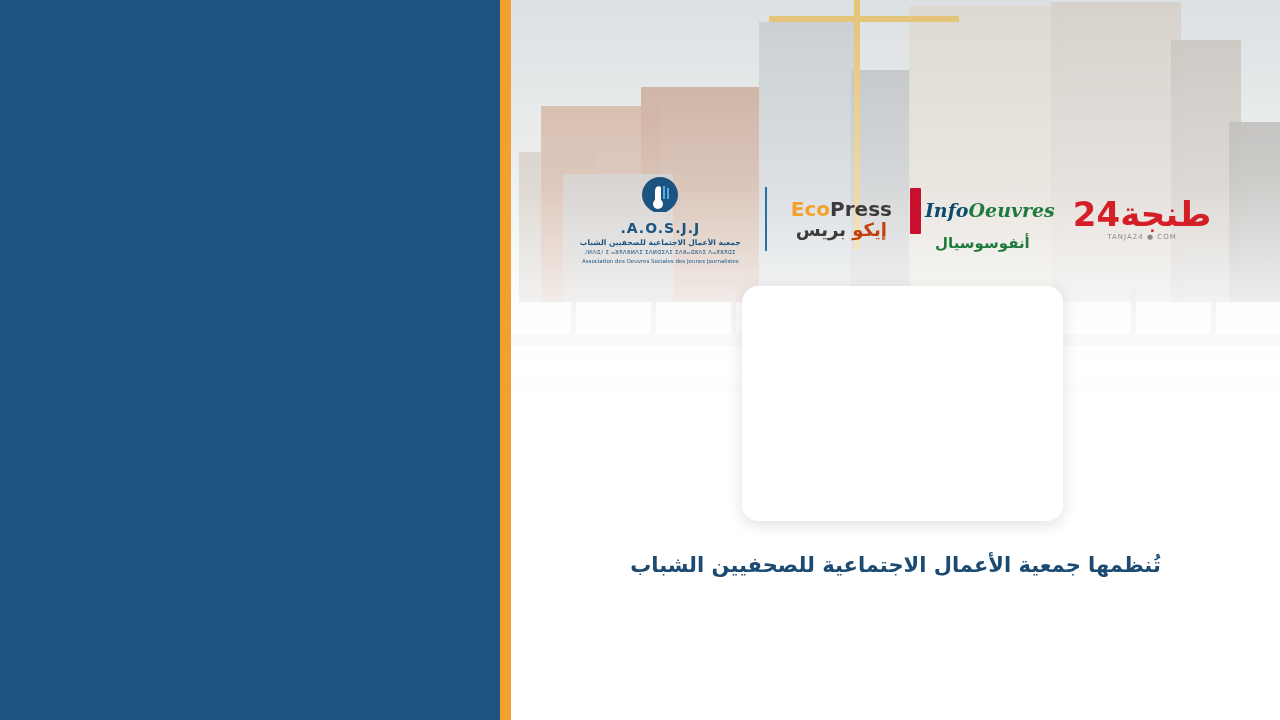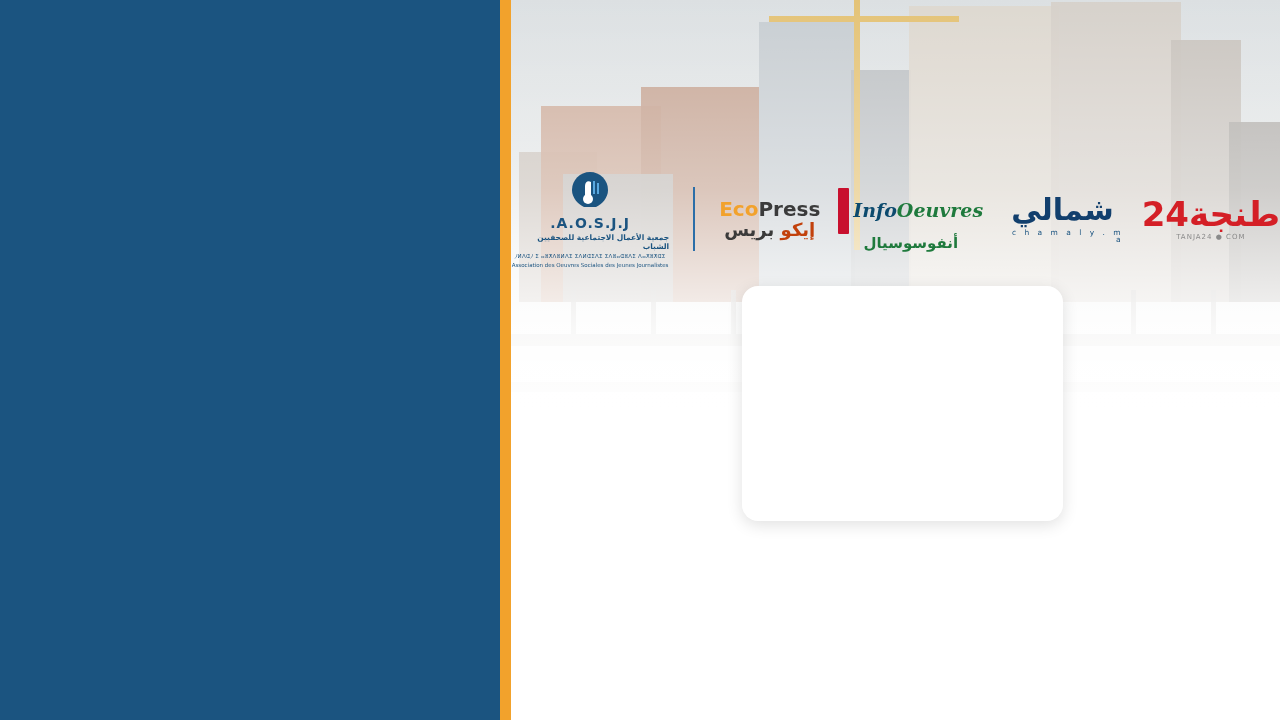--- a/index.html
+++ b/index.html
@@ -241,24 +241,20 @@
       <div class="photo-fade"></div>
     </div>
 
     <div class="logo-strip">
 
       <div class="logo">
         <span class="lg-tanja-ar">طنجة24</span>
         <span class="lg-tanja-sub">TANJA24 ● COM</span>
       </div>
 
-      <div class="logo">
-        <span class="lg-chamaly-ar">شمالي</span>
-        <span class="lg-chamaly-sub">c h a m a l y . m a</span>
-      </div>
 
       <div class="logo">
         <span class="lg-info-wrap">
           <span class="lg-info-bar"></span>
           <span class="lg-info-en"><span class="i1">Info</span><span class="i2">Oeuvres</span></span>
         </span>
         <span class="lg-info-ar">أنفوسوسيال</span>
       </div>
 
       <div class="logo">
@@ -281,20 +277,21 @@
         <span class="lg-aosjj-tif">⵰ⵍⴷⵛ⵰ ⵉ ⴰⵓⵅⴷⵓⵍⴷⵉ ⵉⴷⵍⵛⵉⴷⵉ ⵉⴷⵓⴰⵛⵓⴷⵉ ⴷⴰⵅⵓⵅⵛⵉ</span>
         <span class="lg-aosjj-fr">Association des Oeuvres Sociales des Jeunes Journalistes</span>
       </div>
 
     </div>
 
     <div class="live-card">
     </div>
 
     <div class="organizer">
+      <div>تُنظمها جمعية الأعمال الاجتماعية للصحفيين الشباب</div>
     </div>
 
   </div>
 
   <div class="left-panel"></div>
   <div class="accent-strip"></div>
 
   <div class="pill" id="pill-title">بعنوان</div>
 
   <div class="title-block">

